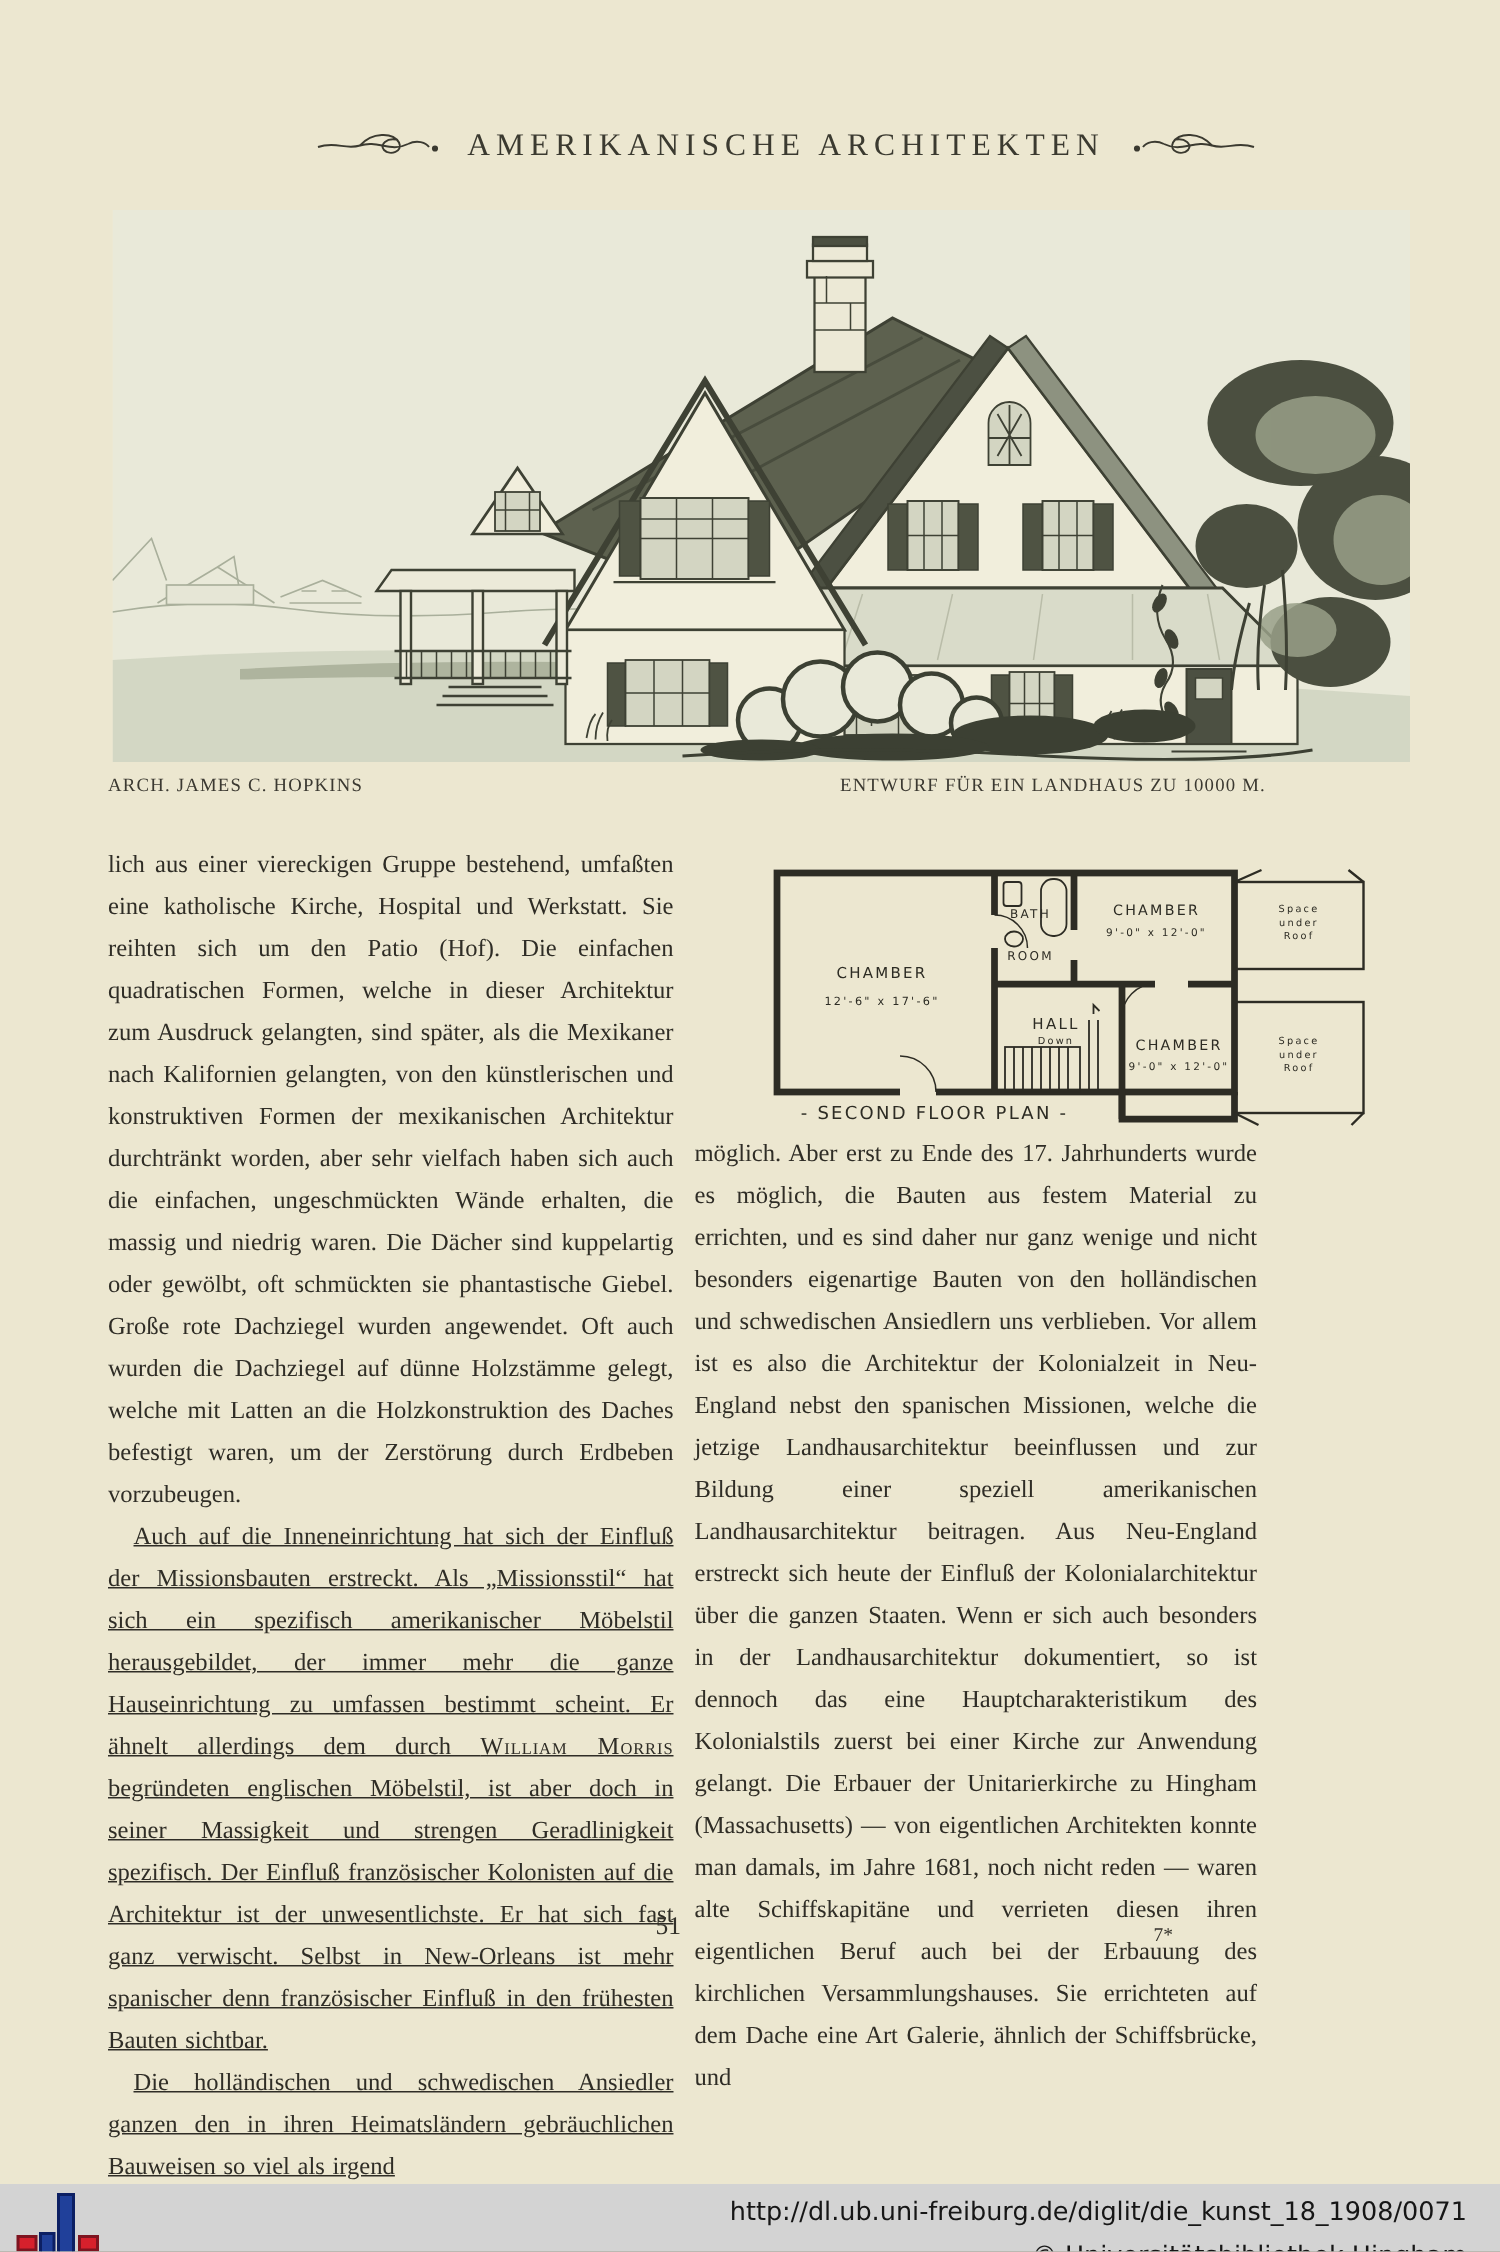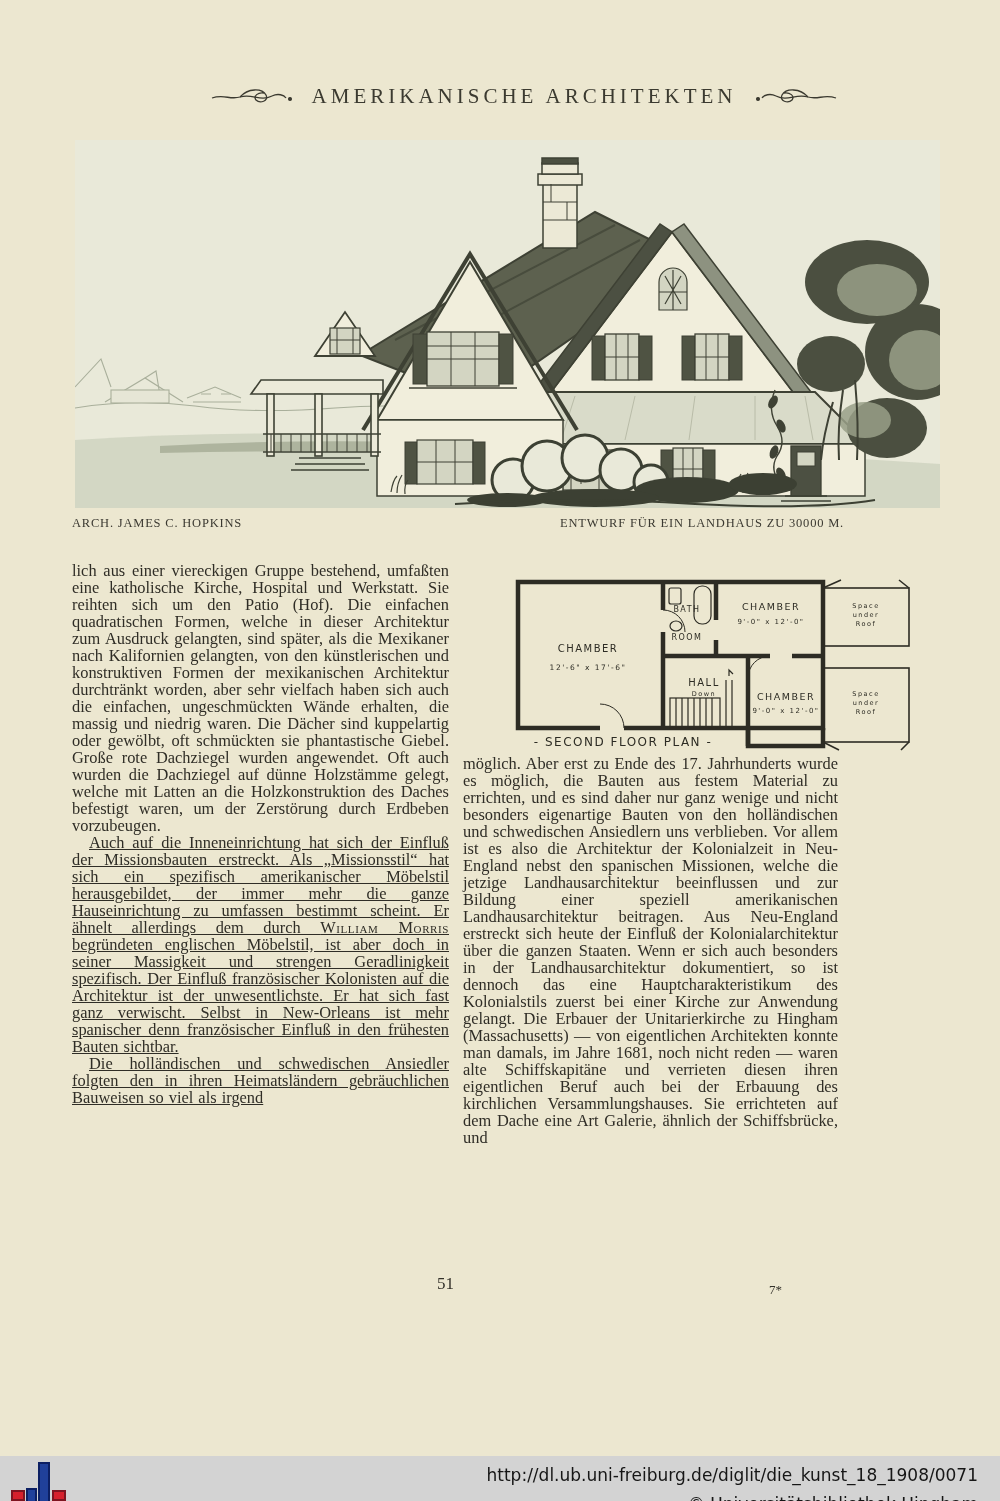--- a/index.html
+++ b/index.html
@@ -18,21 +18,21 @@
   .plate{position:absolute;left:75px;top:140px;width:865px;height:368px;}
   .captions{position:absolute;left:72px;top:516px;width:772px;display:flex;
     justify-content:space-between;font-size:12.5px;letter-spacing:.8px;color:#3b3931;align-items:flex-end;}
   
   .floorplan{position:absolute;left:488px;top:560px;width:435px;height:192px;}
   .fp-label{font-family:"DejaVu Sans",sans-serif;fill:#2d2c24;letter-spacing:1.5px;}
   
   .col{position:absolute;}
   .col-left{left:72px;top:562px;width:377px;}
   .col-right{left:463px;top:755px;width:375px;font-family:Liberation Serif, serif;}
-  .para{margin:0;font-size:16.4px;line-height:17px;text-align:justify;word-spacing:1px;}
+  .para{margin:0;font-size:16.4px;line-height:28px;text-align:justify;word-spacing:1px;}
   .para.indent{text-indent:17px;text-decoration:underline;}
   .sc{font-variant:small-caps;letter-spacing:.6px;}
   
   .page-number{position:absolute;left:437px;top:1274px;font-size:17px;color:#33312a;}
   .signature{position:absolute;left:769px;top:1282px;font-size:13px;color:#33312a;}
   
   .footer{position:absolute;left:0;top:1456px;width:1000px;height:77px;background:#d3d3d3;}
   .footer-logo{position:absolute;left:10px;top:4px;width:56px;height:62px;}
   .footer-text{position:absolute;right:22px;top:9px;text-align:right;
     font-family:"DejaVu Sans",sans-serif;color:#161616;}
@@ -205,21 +205,21 @@
       <ellipse cx="612" cy="350" rx="52" ry="13"></ellipse>
       <ellipse cx="520" cy="358" rx="64" ry="9"></ellipse>
       <ellipse cx="688" cy="344" rx="34" ry="11"></ellipse>
       <ellipse cx="432" cy="360" rx="40" ry="7"></ellipse>
     </g>
     <path d="M380,364 q120,-8 240,0 q120,6 180,-4" stroke="#3c4033" stroke-width="2" fill="none"></path>
   </svg>
 
   <div class="captions">
     <span>ARCH. JAMES C. HOPKINS</span>
-    <span>ENTWURF FÜR EIN LANDHAUS ZU 30000 M.</span>
+    <span>ENTWURF FÜR EIN LANDHAUS ZU 10000 M.</span>
   </div>
 
   <svg class="floorplan" viewBox="0 0 435 192">
 
     <g stroke="#2d2c24" stroke-width="4.5" fill="none">
       <rect x="30" y="22" width="305" height="146"></rect>
       <line x1="175" y1="22" x2="175" y2="168"></line>
       <line x1="228" y1="22" x2="228" y2="96"></line>
       <line x1="175" y1="96" x2="335" y2="96"></line>
       <line x1="260" y1="96" x2="260" y2="186"></line>
@@ -274,21 +274,21 @@
       <text class="fp-label" x="378" y="136" font-size="6.5">Space</text>
       <text class="fp-label" x="378" y="145" font-size="6.5">under</text>
       <text class="fp-label" x="378" y="154" font-size="6.5">Roof</text>
       <text class="fp-label" x="135" y="186" font-size="12" letter-spacing="2">- SECOND FLOOR PLAN -</text>
     </g>
   </svg>
 
   <div class="col col-left">
       <p class="para">lich aus einer viereckigen Gruppe bestehend, umfaßten eine katholische Kirche, Hospital und Werkstatt. Sie reihten sich um den Patio (Hof). Die einfachen quadratischen Formen, welche in dieser Architektur zum Ausdruck gelangten, sind später, als die Mexikaner nach Kalifornien gelangten, von den künstlerischen und konstruktiven Formen der mexikanischen Architektur durchtränkt worden, aber sehr vielfach haben sich auch die einfachen, ungeschmückten Wände erhalten, die massig und niedrig waren. Die Dächer sind kuppelartig oder gewölbt, oft schmückten sie phantastische Giebel. Große rote Dachziegel wurden angewendet. Oft auch wurden die Dachziegel auf dünne Holzstämme gelegt, welche mit Latten an die Holzkonstruktion des Daches befestigt waren, um der Zerstörung durch Erdbeben vorzubeugen.</p>
       <p class="para indent"><span>Auch auf die Inneneinrichtung hat sich der Einfluß der Missionsbauten erstreckt. Als „Missionsstil“ hat sich ein spezifisch amerikanischer Möbelstil herausgebildet, der immer mehr die ganze Hauseinrichtung zu umfassen bestimmt scheint. Er ähnelt allerdings dem durch </span><span class="sc">William Morris</span><span> begründeten englischen Möbelstil, ist aber doch in seiner Massigkeit und strengen Geradlinigkeit spezifisch. Der Einfluß französischer Kolonisten auf die Architektur ist der unwesentlichste. Er hat sich fast ganz verwischt. Selbst in New-Orleans ist mehr spanischer denn französischer Einfluß in den frühesten Bauten sichtbar.</span></p>
-      <p class="para indent">Die holländischen und schwedischen Ansiedler folgten den in ihren Heimatsländern gebräuchlichen Bauweisen so viel als irgend</p>
+      <p class="para indent">Die holländischen und schwedischen Ansiedler ganzen den in ihren Heimatsländern gebräuchlichen Bauweisen so viel als irgend</p>
     </div>
   <div class="col col-right">
       <p class="para">möglich. Aber erst zu Ende des 17. Jahrhunderts wurde es möglich, die Bauten aus festem Material zu errichten, und es sind daher nur ganz wenige und nicht besonders eigenartige Bauten von den holländischen und schwedischen Ansiedlern uns verblieben. Vor allem ist es also die Architektur der Kolonialzeit in Neu-England nebst den spanischen Missionen, welche die jetzige Landhausarchitektur beeinflussen und zur Bildung einer speziell amerikanischen Landhausarchitektur beitragen. Aus Neu-England erstreckt sich heute der Einfluß der Kolonialarchitektur über die ganzen Staaten. Wenn er sich auch besonders in der Landhausarchitektur dokumentiert, so ist dennoch das eine Hauptcharakteristikum des Kolonialstils zuerst bei einer Kirche zur Anwendung gelangt. Die Erbauer der Unitarierkirche zu Hingham (Massachusetts) — von eigentlichen Architekten konnte man damals, im Jahre 1681, noch nicht reden — waren alte Schiffskapitäne und verrieten diesen ihren eigentlichen Beruf auch bei der Erbauung des kirchlichen Versammlungshauses. Sie errichteten auf dem Dache eine Art Galerie, ähnlich der Schiffsbrücke, und</p>
     </div>
 
   <div class="page-number">51</div>
   <div class="signature">7*</div>
 
   <div class="footer">
     <svg class="footer-logo" viewBox="0 0 56 62">

